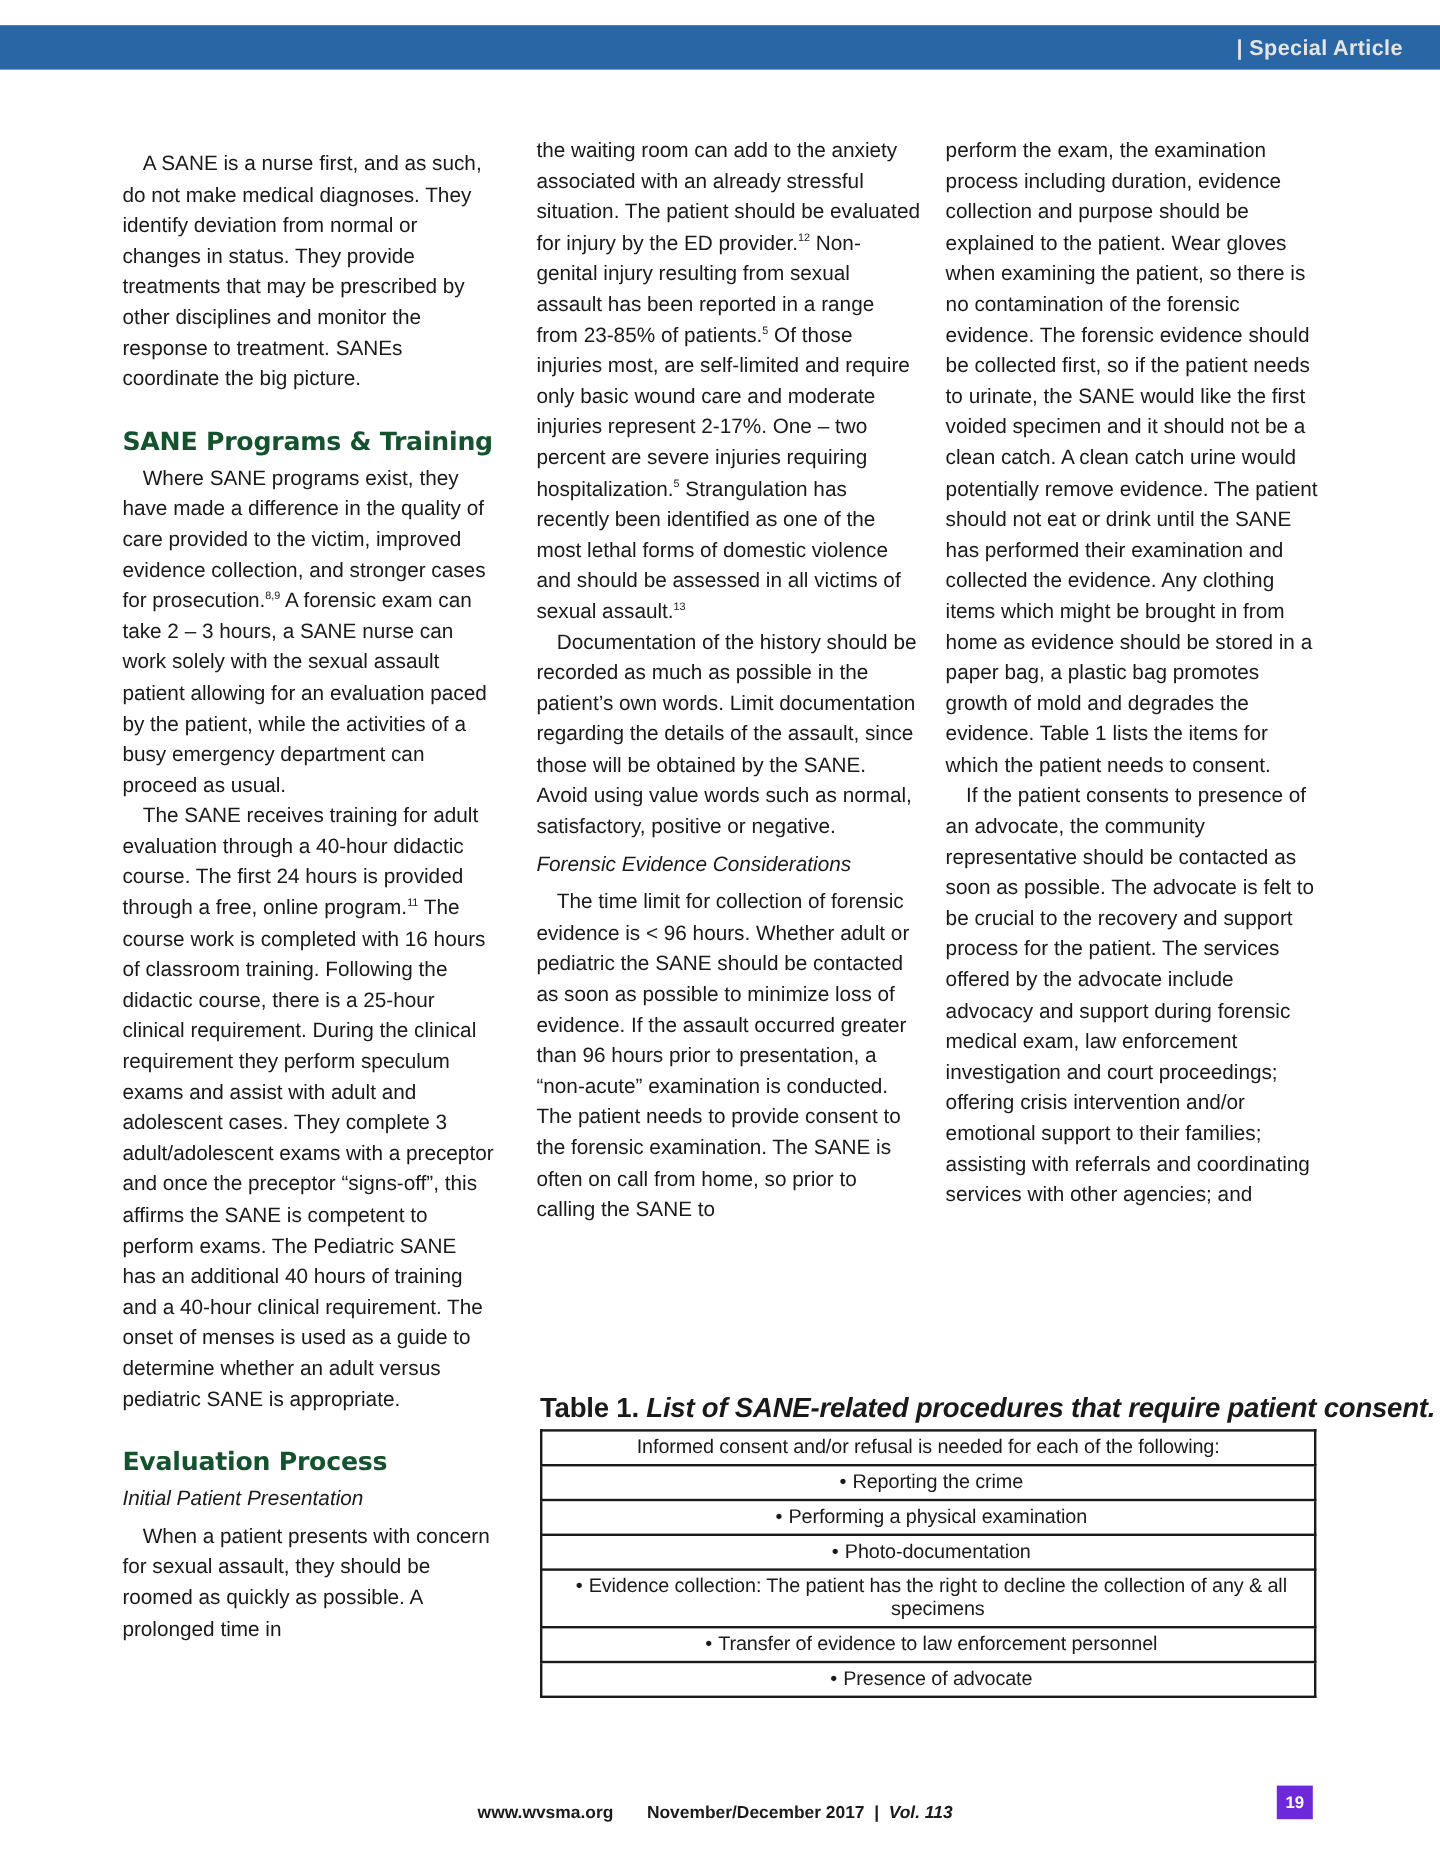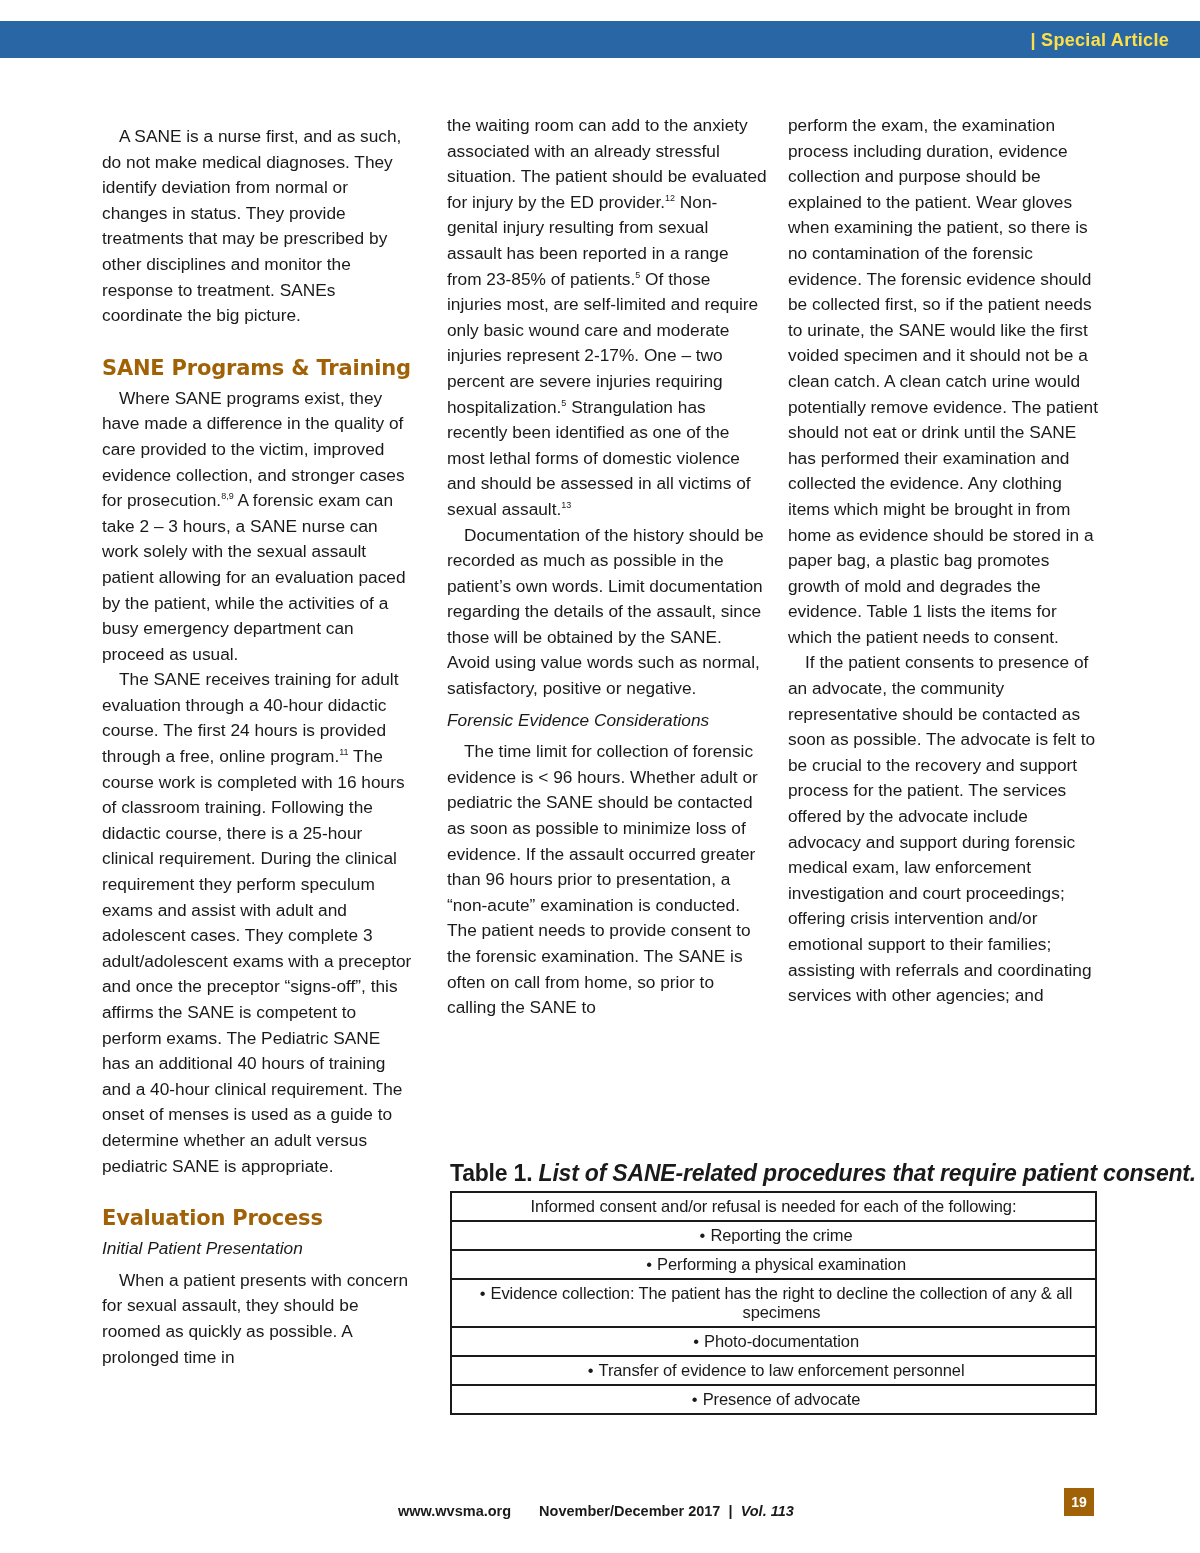--- a/index.html
+++ b/index.html
@@ -1,43 +1,43 @@
 <!DOCTYPE html>
 <html><head>
 <meta charset="utf-8">
 <style>
   html, body { margin: 0; padding: 0; background: #ffffff; }
   body { width: 1200px; height: 1553px; position: relative; overflow: hidden;
          font-family: "Liberation Sans", sans-serif; color: #1a1a1a; }
   .banner { position: absolute; left: 0; top: 21px; width: 1200px; height: 37px;
             background: #2966a6; }
-  .banner-label { position: absolute; right: 31px; top: 9px; color: #fde047;
+  .banner-label { position: absolute; right: 31px; top: 9px; color: #e5e5e5;
                   font-weight: bold; font-size: 18px; letter-spacing: 0.3px; }
   .col { position: absolute; top: 113px; font-size: 17.3px; line-height: 25.6px; }
   .col1 { left: 102px; width: 310px; margin-top: 11px; }
   .col2 { left: 447px; width: 320px; }
   .col3 { left: 788px; width: 312px; }
   p { margin: 0; }
   .ind { text-indent: 17px; }
   sup { font-size: 9px; vertical-align: 7px; line-height: 0; }
-  .h2 { font-family: "DejaVu Sans", sans-serif; font-weight: bold; color: #a16207;
+  .h2 { font-family: "DejaVu Sans", sans-serif; font-weight: bold; color: #14532d;
         font-size: 21px; line-height: 26px; margin: 26px 0 5px 0; letter-spacing: -0.2px; }
   .h3 { font-style: italic; font-size: 17.3px; line-height: 25.6px; margin: 6px 0 6px 0; }
   .table-wrap { position: absolute; left: 450px; top: 1160px; width: 648px; }
   .table-title { font-size: 23px; font-weight: bold; margin: 0 0 4px 0; white-space: nowrap; letter-spacing: -0.2px; }
   .table-title em { font-style: italic; }
   table { border-collapse: collapse; width: 647px; border: 2.5px solid #1a1a1a; }
   td { border: 2px solid #1a1a1a; font-size: 16.5px; line-height: 19px; padding: 4px 8px 4px 8px;
        letter-spacing: -0.1px; text-align: center; }
   td.bullet { padding-left: 24px; text-indent: -16px; }
   td.bullet .dot { display: inline-block; width: 16px; text-indent: 0; }
   .footer { position: absolute; top: 1503px; left: 398px; font-size: 14.5px; font-weight: bold; white-space: nowrap; }
   .footer .gap { display: inline-block; width: 28px; }
   .footer em { font-style: italic; }
-  .pagenum { position: absolute; left: 1064px; top: 1488px; width: 30px; height: 28px; background: #a16207;
+  .pagenum { position: absolute; left: 1064px; top: 1488px; width: 30px; height: 28px; background: #6d28d9;
              color: #ffffff; font-weight: bold; font-size: 14px; text-align: center; line-height: 28px; }
 </style>
 </head>
 <body>
 
 <div class="banner">
   <span class="banner-label">| Special Article</span>
 </div>
 
 <div class="col col1">
@@ -72,24 +72,24 @@
         <tr>
           <td>Informed consent and/or refusal is needed for each of the following:</td>
         </tr>
     <tr>
           <td class="bullet"><span class="dot">•</span><span>Reporting the crime</span></td>
         </tr>
     <tr>
           <td class="bullet"><span class="dot">•</span><span>Performing a physical examination</span></td>
         </tr>
     <tr>
-          <td class="bullet"><span class="dot">•</span><span>Evidence collection: The patient has the right to decline the collection of any &amp; all specimens</span></td>
+          <td class="bullet"><span class="dot">•</span><span>Photo-documentation</span></td>
         </tr>
     <tr>
-          <td class="bullet"><span class="dot">•</span><span>Photo-documentation</span></td>
+          <td class="bullet"><span class="dot">•</span><span>Evidence collection: The patient has the right to decline the collection of any &amp; all specimens</span></td>
         </tr>
     <tr>
           <td class="bullet"><span class="dot">•</span><span>Transfer of evidence to law enforcement personnel</span></td>
         </tr>
     <tr>
           <td class="bullet"><span class="dot">•</span><span>Presence of advocate</span></td>
         </tr>
   </tbody>
     </table>
 </div>

